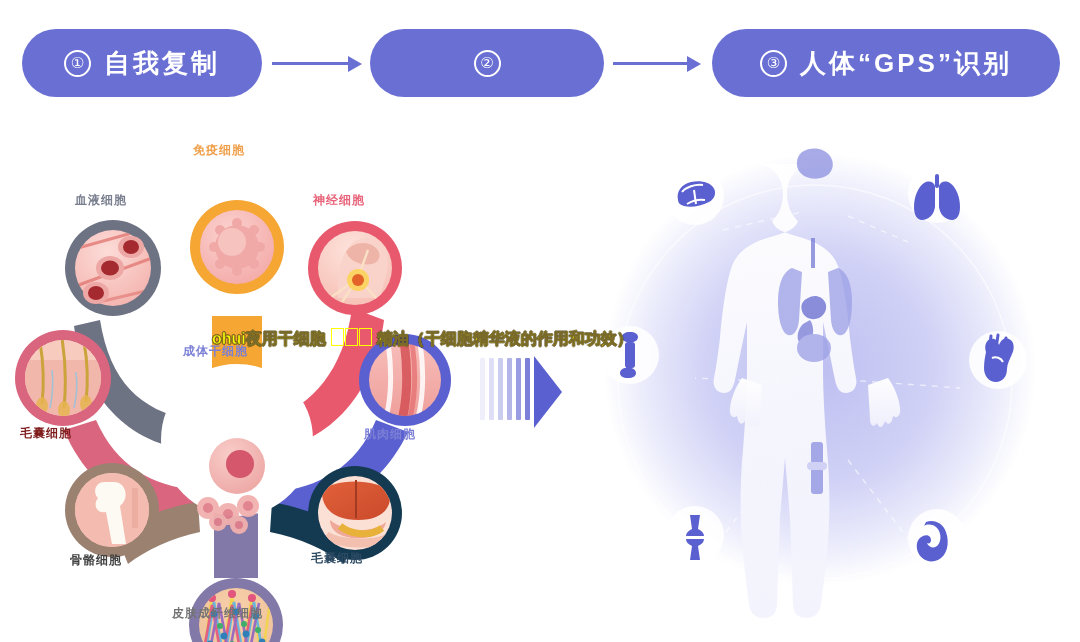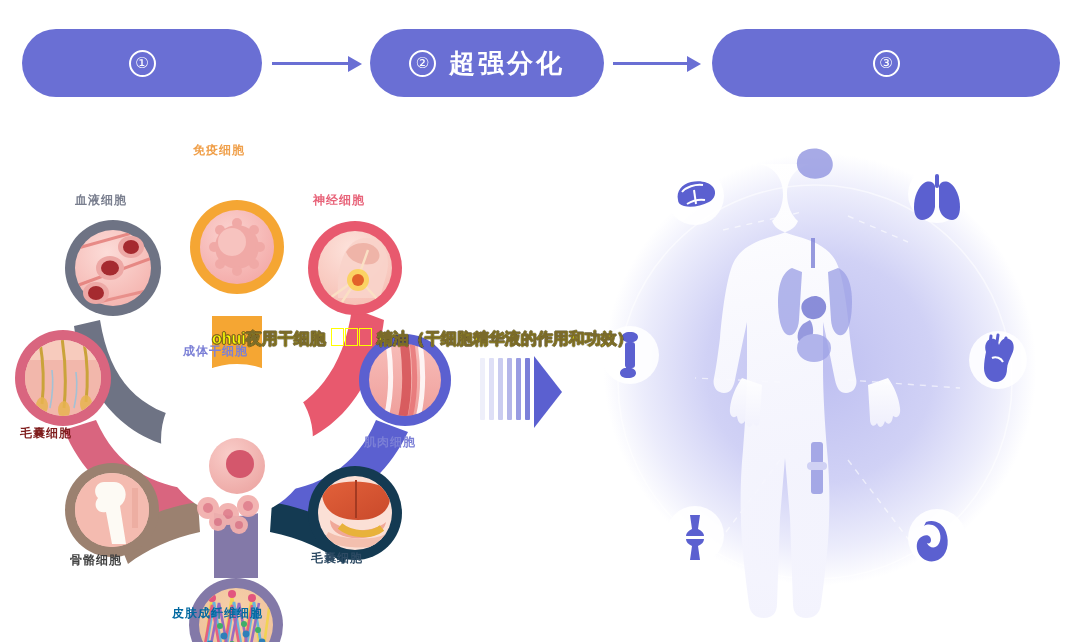--- a/index.html
+++ b/index.html
@@ -50,24 +50,24 @@
 
   .clabel{
     position:absolute;font-size:12px;font-weight:bold;letter-spacing:1px;
     white-space:nowrap;
   }
   #lab-immune{left:193px;top:22px;color:#f0a04b;}
   #lab-blood{left:75px;top:72px;color:#7a7f8f;}
   #lab-nerve{left:313px;top:72px;color:#e8647a;}
   #lab-hair{left:20px;top:305px;color:#7f1d1d;}
   #lab-stem{left:183px;top:223px;color:#7b7fd6;}
-  #lab-muscle{left:364px;top:314px;color:#7b7fd6;}
+  #lab-muscle{left:364px;top:306px;color:#7b7fd6;}
   #lab-bone{left:70px;top:432px;color:#404040;}
   #lab-organ{left:311px;top:430px;color:#2d4a63;}
-  #lab-fibro{left:172px;top:485px;color:#0369a1;}
+  #lab-fibro{left:172px;top:485px;color:#737373;}
 
   
   .bodypanel{position:absolute;left:530px;top:120px;width:550px;height:522px;overflow:hidden;}
   .glow{
     position:absolute;left:30px;top:-10px;width:520px;height:540px;
     background:radial-gradient(ellipse 52% 50% at 50% 48%,
       rgba(150,152,232,.62) 0%,
       rgba(162,164,236,.50) 42%,
       rgba(190,192,243,.30) 66%,
       rgba(255,255,255,0) 80%);
@@ -96,35 +96,36 @@
 </style>
 </head>
 <body>
 
 <div id="stage">
 
   <div class="header">
 
     <div class="pill" id="pill1">
       <span class="num">①</span>
+      <span class="ptext">自我复制</span>
     </div>
 
     <div class="arrow-line" id="aline1"></div>
     <div class="arrow-head" id="ahead1"></div>
 
     <div class="pill" id="pill2">
       <span class="num">②</span>
-      <span class="ptext">超强分化</span>
     </div>
 
     <div class="arrow-line" id="aline2"></div>
     <div class="arrow-head" id="ahead2"></div>
 
     <div class="pill" id="pill3">
       <span class="num">③</span>
+      <span class="ptext">人体“GPS”识别</span>
     </div>
   </div>
 
   <div class="cellmap">
     <svg width="470" height="522" viewBox="0 0 470 522">
       <defs>
         <radialGradient id="gPink" cx="40%" cy="32%" r="78%">
           <stop offset="0%" stop-color="#fbd3d0"></stop>
             <stop offset="100%" stop-color="#f3a8a6"></stop>
         </radialGradient>

